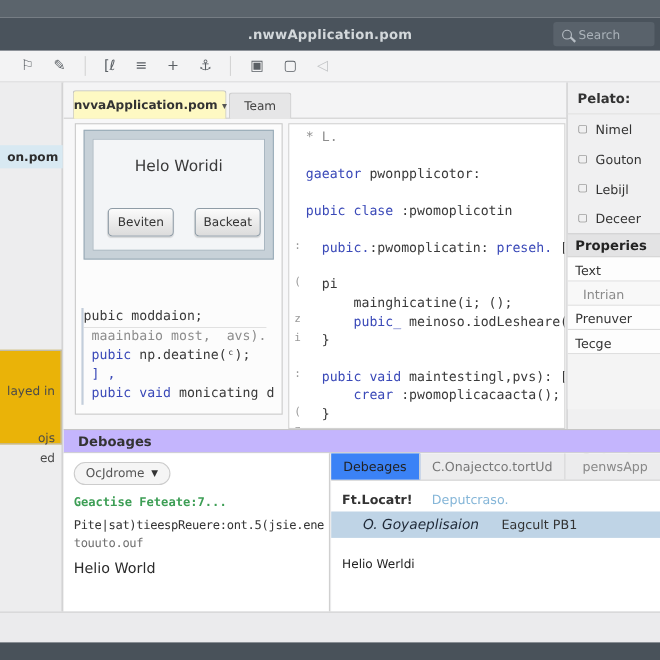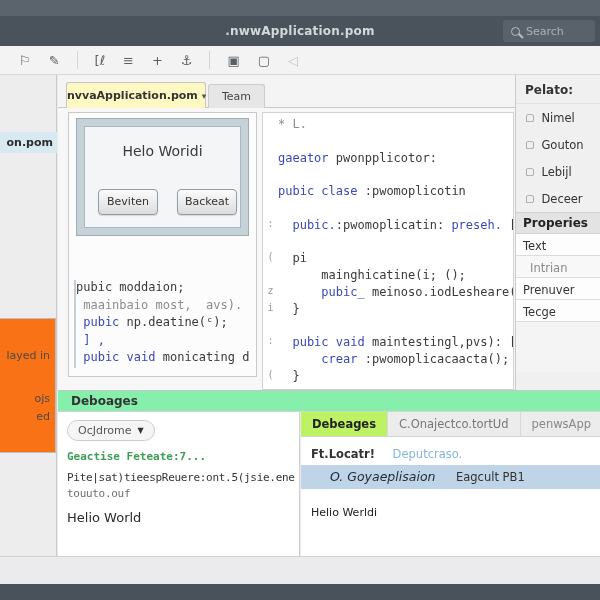--- a/index.html
+++ b/index.html
@@ -18,21 +18,21 @@
 
   
   .toolbar { position:absolute; left:0; top:46px; width:600px; height:29px; background:#f3f3f4; border-bottom:1px solid #d8d8d8; display:flex; align-items:center; padding-left:10px; }
   .ticon { font-size:13px; color:#5a5f64; margin:0 9px; cursor:default; font-family:"DejaVu Sans",sans-serif; }
   .ticon.faded { opacity:.32; }
   .tsep { width:1px; height:18px; background:#d4d4d4; margin:0 8px; }
 
   
   .rail { position:absolute; left:0; top:75px; width:57px; height:481px; background:#ededee; border-right:1px solid #c9c9c9; }
   .rail-sel { position:absolute; left:0; top:57px; width:57px; height:21px; background:#d8e9f2; font-size:11px; font-weight:bold; color:#2d2d2d; text-align:right; line-height:21px; padding-right:4px; white-space:nowrap; overflow:hidden; }
-  .rail-popup { position:absolute; left:0; top:243px; width:56px; height:135px; background:#f97316; border:1px solid #bdbdbd; border-left:none; }
+  .rail-popup { position:absolute; left:0; top:243px; width:56px; height:86px; background:#eab308; border:1px solid #bdbdbd; border-left:none; }
   .frag { position:absolute; right:5px; font-size:11px; color:#4a4a4a; white-space:nowrap; }
   .frag:nth-child(1){ top:30px; }
   .frag:nth-child(2){ top:73px; }
   .frag:nth-child(3){ top:91px; }
 
   
   .editor-zone { position:absolute; left:58px; top:75px; width:457px; height:315px; background:#f4f4f5; }
   .tabbar-line { position:absolute; left:0; top:32px; width:457px; height:1px; background:#c9c9c9; }
   .tab-active { position:absolute; left:8px; top:7px; width:140px; height:26px; background:#fef9c3; border:1px solid #c6c6c6; border-bottom:none; border-radius:3px 3px 0 0; font-size:11px; font-weight:bold; color:#333; line-height:25px; text-align:center; z-index:2; }
   .tab-active .caret { font-size:9px; color:#555; margin-left:4px; }
@@ -57,37 +57,37 @@
   .side { position:absolute; left:515px; top:75px; width:85px; height:315px; background:#f0f0f1; border-left:1px solid #c9c9c9; }
   .side-h1 { padding:8px 0 6px 9px; font-size:12px; font-weight:bold; color:#333; border-bottom:1px solid #e2e2e2; }
   .pal-item { height:27px; display:flex; align-items:center; gap:7px; padding-left:9px; font-size:11.5px; color:#333; }
   .pal-ico { font-size:10px; color:#7c7c7c; }
   .props-h { height:22px; background:#e3e3e4; border-top:1px solid #d2d2d2; border-bottom:1px solid #d2d2d2; font-size:12px; font-weight:bold; color:#222; line-height:21px; padding-left:7px; }
   .prop-row { height:22px; background:#fdfdfd; border-bottom:1px solid #dcdcdc; font-size:11.5px; color:#333; line-height:25px; padding-left:7px; }
   .prop-row.muted { color:#8a8a8a; padding-left:14px; background:#f8f8f8; }
   .side-rest { background:#f4f4f4; height:50px; }
 
   
-  .bottom-head { position:absolute; left:58px; top:390px; width:542px; height:22px; background:#86efac; border-top:1px solid #c6c6c6; border-bottom:1px solid #d2d2d2; }
+  .bottom-head { position:absolute; left:58px; top:390px; width:542px; height:22px; background:#c4b5fd; border-top:1px solid #c6c6c6; border-bottom:1px solid #d2d2d2; }
   .bh-left { position:absolute; left:13px; top:0; line-height:20px; font-size:12px; font-weight:bold; color:#333; }
   .bh-right { position:absolute; left:470px; top:16px; line-height:20px; font-size:12px; font-weight:bold; color:#333; }
 
   .console { position:absolute; left:58px; top:412px; width:242px; height:144px; background:#fff; border-right:1px solid #d0d0d0; padding:7px 0 0 9px; overflow:hidden; }
   .pill { display:inline-flex; align-items:center; gap:6px; height:21px; padding:0 10px; border:1px solid #cccccc; border-radius:11px; background:#f5f5f5; font-size:11px; color:#555; }
   .pill .caret { font-size:8px; color:#333; }
   .console-lines { margin-top:9px; }
   .cline { font-family:"DejaVu Sans Mono", monospace; font-size:11px; color:#333; margin-bottom:3px; white-space:nowrap; overflow:hidden; letter-spacing:-.3px; }
   .cline.grn { color:#3d9e55; font-weight:bold; letter-spacing:0; margin-bottom:8px; }
   .cline.mut2 { color:#6f6f6f; }
   .cline.big { font-family:"DejaVu Sans", sans-serif; font-size:13px; color:#2b2b2b; margin-top:10px; letter-spacing:0; }
 
   .output { position:absolute; left:301px; top:412px; width:299px; height:144px; background:#fff; overflow:hidden; }
   .out-tabs { height:25px; background:#ececed; border-bottom:1px solid #d5d5d5; display:flex; align-items:center; }
   .out-tab { font-size:11.5px; padding:0 11px; line-height:24px; white-space:nowrap; color:#777; border-right:1px solid #d8d8d8; }
-  .out-tab.active { color:#222; font-weight:bold; background:#bef264; }
+  .out-tab.active { color:#222; font-weight:normal; background:#3b82f6; }
   .out-tab.last { border-right:none; margin-left:auto; color:#888; }
   .out-row1 { position:absolute; left:10px; top:35px; font-size:11.5px; }
   .loc-label { font-weight:bold; color:#333; }
   .loc-value { color:#85b6d8; margin-left:14px; }
   .out-sel { position:absolute; left:0; top:53px; width:299px; height:24px; background:#bfd4e6; }
   .out-sel .nm { position:absolute; left:29px; line-height:24px; font-size:12.5px; font-style:italic; color:#1f2937; }
   .out-sel .vl { position:absolute; left:155px; line-height:24px; font-size:11.5px; color:#333; }
   .out-result { position:absolute; left:10px; top:94px; font-size:11px; color:#222; }
 
   .statusbar { position:absolute; left:0; top:556px; width:600px; height:28px; background:#ebebed; border-top:1px solid #d2d2d2; }

